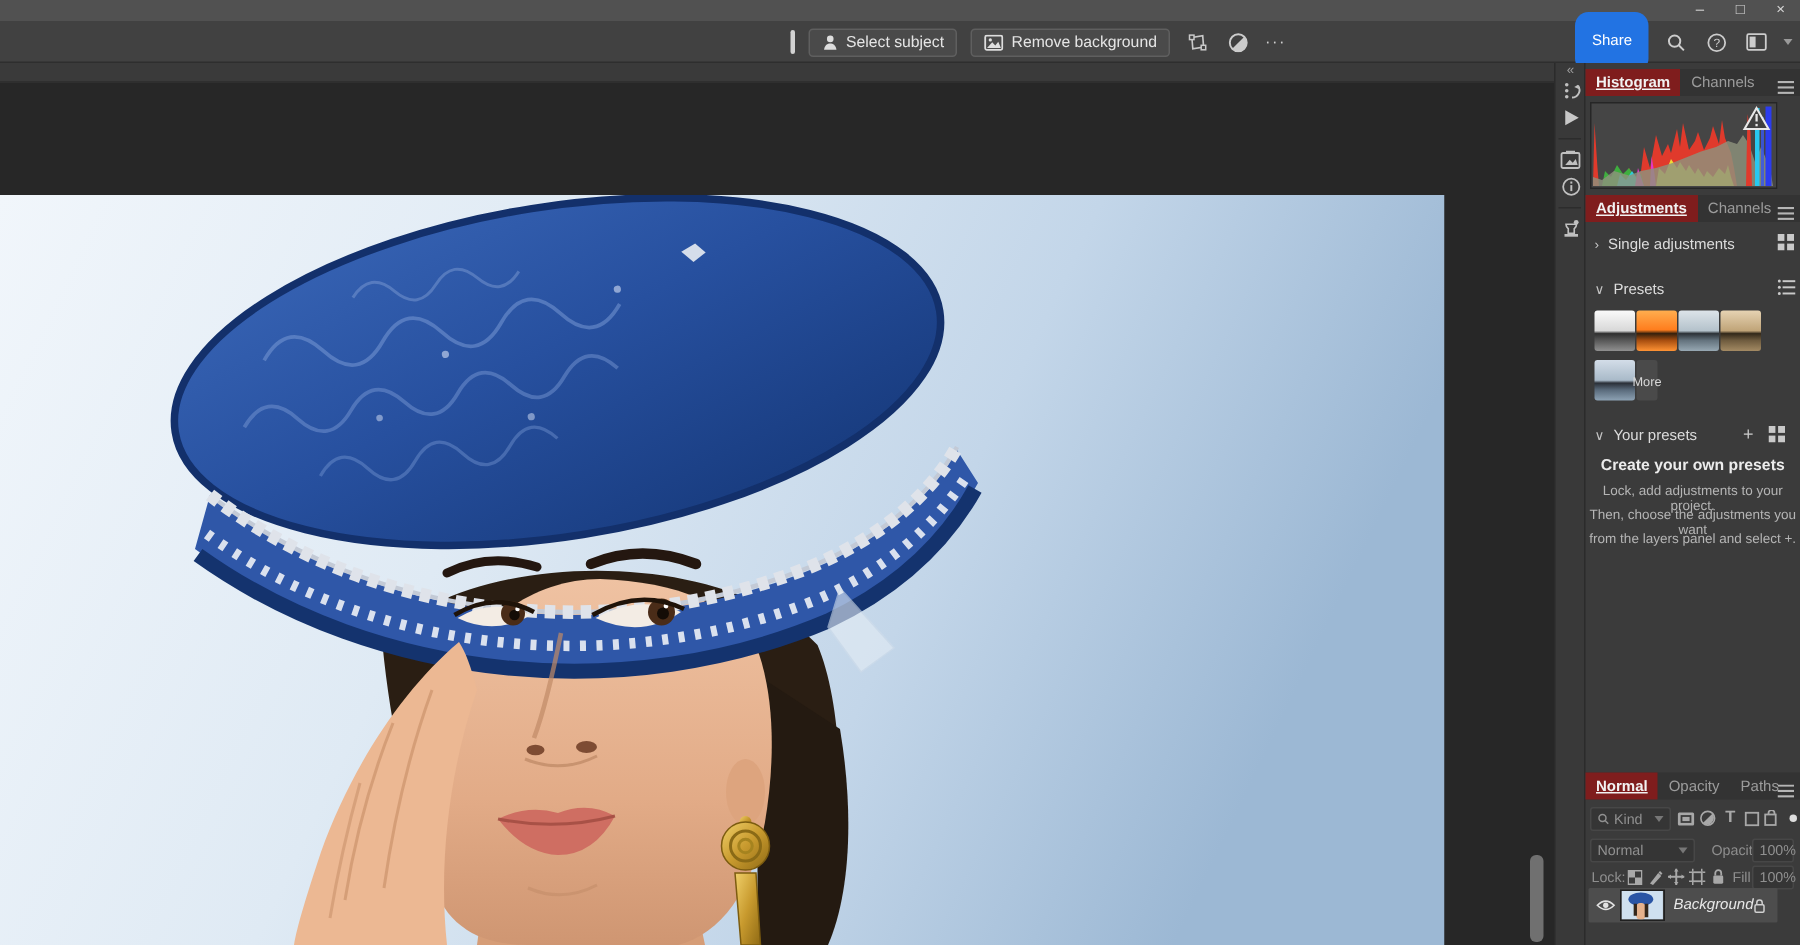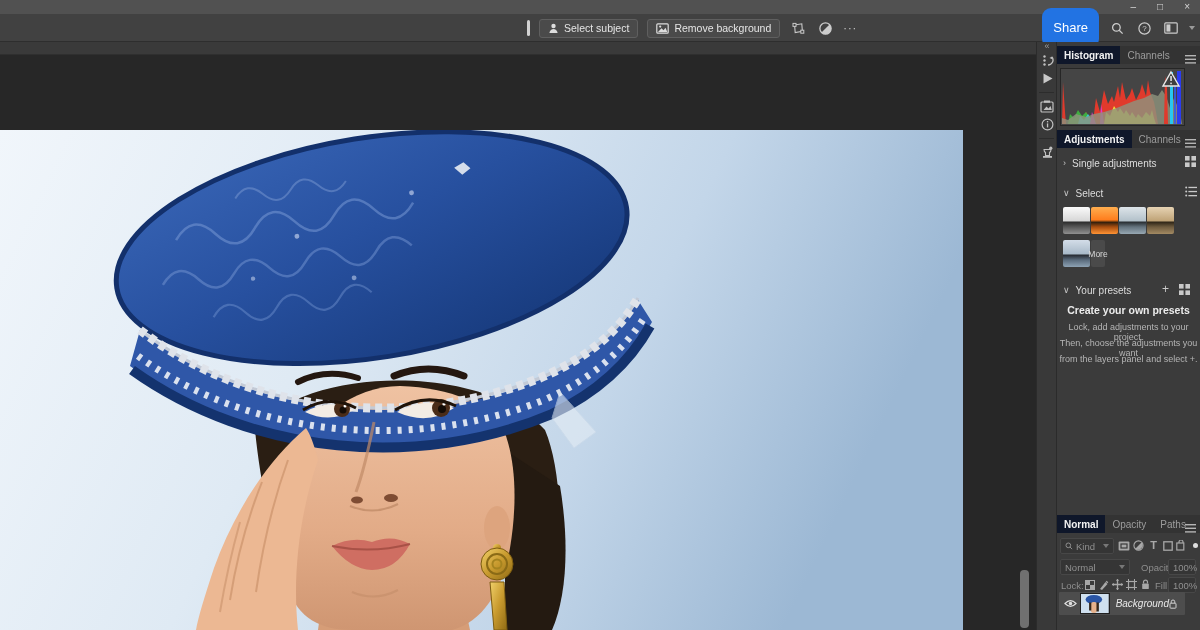--- a/index.html
+++ b/index.html
@@ -10,37 +10,37 @@
   .win{position:absolute;right:10px;top:0;height:14px;display:flex;gap:21px;align-items:center;color:#d6d6d6;font-size:10px;line-height:14px;}
   .win span{cursor:default;}
   
   .taskbar{position:absolute;left:0;top:14px;width:1200px;height:28px;background:#414141;border-bottom:1px solid #2e2e2e;box-sizing:border-box;}
   .tb-center{position:absolute;left:527px;top:0;height:28px;display:flex;align-items:center;gap:9px;}
   .drag-handle{width:3px;height:16px;border-radius:2px;background:#d2d2d2;}
   .task-btn{display:inline-flex;align-items:center;gap:5px;height:19px;padding:0 8px;background:#4a4a4a;border:1px solid #5f5f5f;border-radius:3px;color:#e5e5e5;font-size:10.5px;font-family:inherit;}
   .task-icon{display:inline-flex;align-items:center;justify-content:center;width:18px;height:18px;}
   .dots{color:#cfcfcf;font-size:11px;letter-spacing:1px;line-height:18px;}
   .tb-right{position:absolute;right:5px;top:0;height:28px;display:flex;align-items:center;gap:9px;}
-  .share-btn{background:#2273e3;color:#fff;border:none;border-radius:9px;font-size:13px;font-family:inherit;padding:15px 11px;line-height:10px;}
+  .share-btn{background:#2273e3;color:#fff;border:none;border-radius:9px;font-size:10px;font-family:inherit;padding:15px 11px;line-height:10px;}
   .caret{width:0;height:0;border-left:3px solid transparent;border-right:3px solid transparent;border-top:4px solid #9a9a9a;}
   
   .canvas-area{position:absolute;left:0;top:42px;width:1036px;height:588px;background:#272727;}
   .canvas-strip{position:absolute;left:0;top:0;width:1036px;height:13px;background:#3a3a3a;border-bottom:1px solid #2f2f2f;box-sizing:border-box;}
   .photo{position:absolute;left:0;top:88px;width:963px;height:500px;display:block;}
   .v-scroll{position:absolute;left:1020px;top:528px;width:9px;height:58px;background:#707070;border-radius:4px;}
   
   .dock{position:absolute;left:1036px;top:42px;width:20px;height:588px;background:#393939;border-left:1px solid #2b2b2b;box-sizing:border-box;}
   .dock .collapse{position:absolute;left:0;top:-1px;width:20px;text-align:center;color:#9d9d9d;font-size:9px;}
   .dock-ic{position:absolute;left:2px;width:16px;height:16px;display:flex;align-items:center;justify-content:center;}
   .dock-div{position:absolute;left:2px;width:15px;height:1px;background:#2c2c2c;}
   
   .panels{position:absolute;left:1056px;top:42px;width:144px;height:588px;background:#3b3b3b;border-left:1px solid #2b2b2b;box-sizing:border-box;}
   .tabrow{position:absolute;left:0;width:143px;height:18px;background:#333333;display:flex;align-items:stretch;font-size:10px;}
   .tab{padding:4px 7px 0 7px;color:#9c9c9c;white-space:nowrap;}
-  .tab.active{background:#0f172a;color:#f2f2f2;font-weight:bold;}
+  .tab.active{background:#7f1d1d;color:#f2f2f2;font-weight:bold;text-decoration:underline;}
   .panel-menu{position:absolute;top:4px;left:128px;}
   .histbox{position:absolute;left:3px;top:26px;width:125px;height:58px;}
   .secrow{position:absolute;left:6px;display:flex;align-items:center;gap:6px;color:#dcdcdc;font-size:10px;height:14px;}
   .chev{color:#c4c4c4;font-size:9px;line-height:10px;}
   .right-ic{position:absolute;display:flex;align-items:center;}
   .ptile{position:absolute;width:27px;height:27px;border-radius:2px;}
   .more-tile{position:absolute;width:14px;height:27px;border-radius:2px;background:#4a4a4a;color:#d8d8d8;font-size:8.5px;display:flex;align-items:center;justify-content:center;}
   .cta-title{position:absolute;left:0;width:143px;text-align:center;color:#ececec;font-size:10.5px;font-weight:bold;}
   .cta-line{position:absolute;left:0;width:143px;text-align:center;color:#b5b5b5;font-size:9px;}
   .dimlabel{position:absolute;color:#8e8e8e;font-size:9.5px;}
@@ -312,21 +312,21 @@
       <svg width="11" height="11" viewBox="0 0 11 11">
           <rect width="4.6" height="4.6" fill="#c9c9c9"></rect>
           <rect x="6.4" width="4.6" height="4.6" fill="#c9c9c9"></rect>
           <rect y="6.4" width="4.6" height="4.6" fill="#c9c9c9"></rect>
           <rect x="6.4" y="6.4" width="4.6" height="4.6" fill="#c9c9c9"></rect>
         </svg>
     </span>
 
     <div class="secrow" style="top:144px">
       <span class="chev">∨</span>
-      <span>Select</span>
+      <span>Presets</span>
     </div>
     <span class="right-ic" style="top:144px;left:128px">
       <svg width="12" height="11" viewBox="0 0 12 11">
           <circle cx="1.2" cy="1.4" r="1" fill="#c9c9c9"></circle>
           <rect x="3.4" y="0.8" width="8.6" height="1.3" fill="#c9c9c9"></rect>
           <circle cx="1.2" cy="5.5" r="1" fill="#c9c9c9"></circle>
           <rect x="3.4" y="4.9" width="8.6" height="1.3" fill="#c9c9c9"></rect>
           <circle cx="1.2" cy="9.6" r="1" fill="#c9c9c9"></circle>
           <rect x="3.4" y="9" width="8.6" height="1.3" fill="#c9c9c9"></rect>
         </svg>

